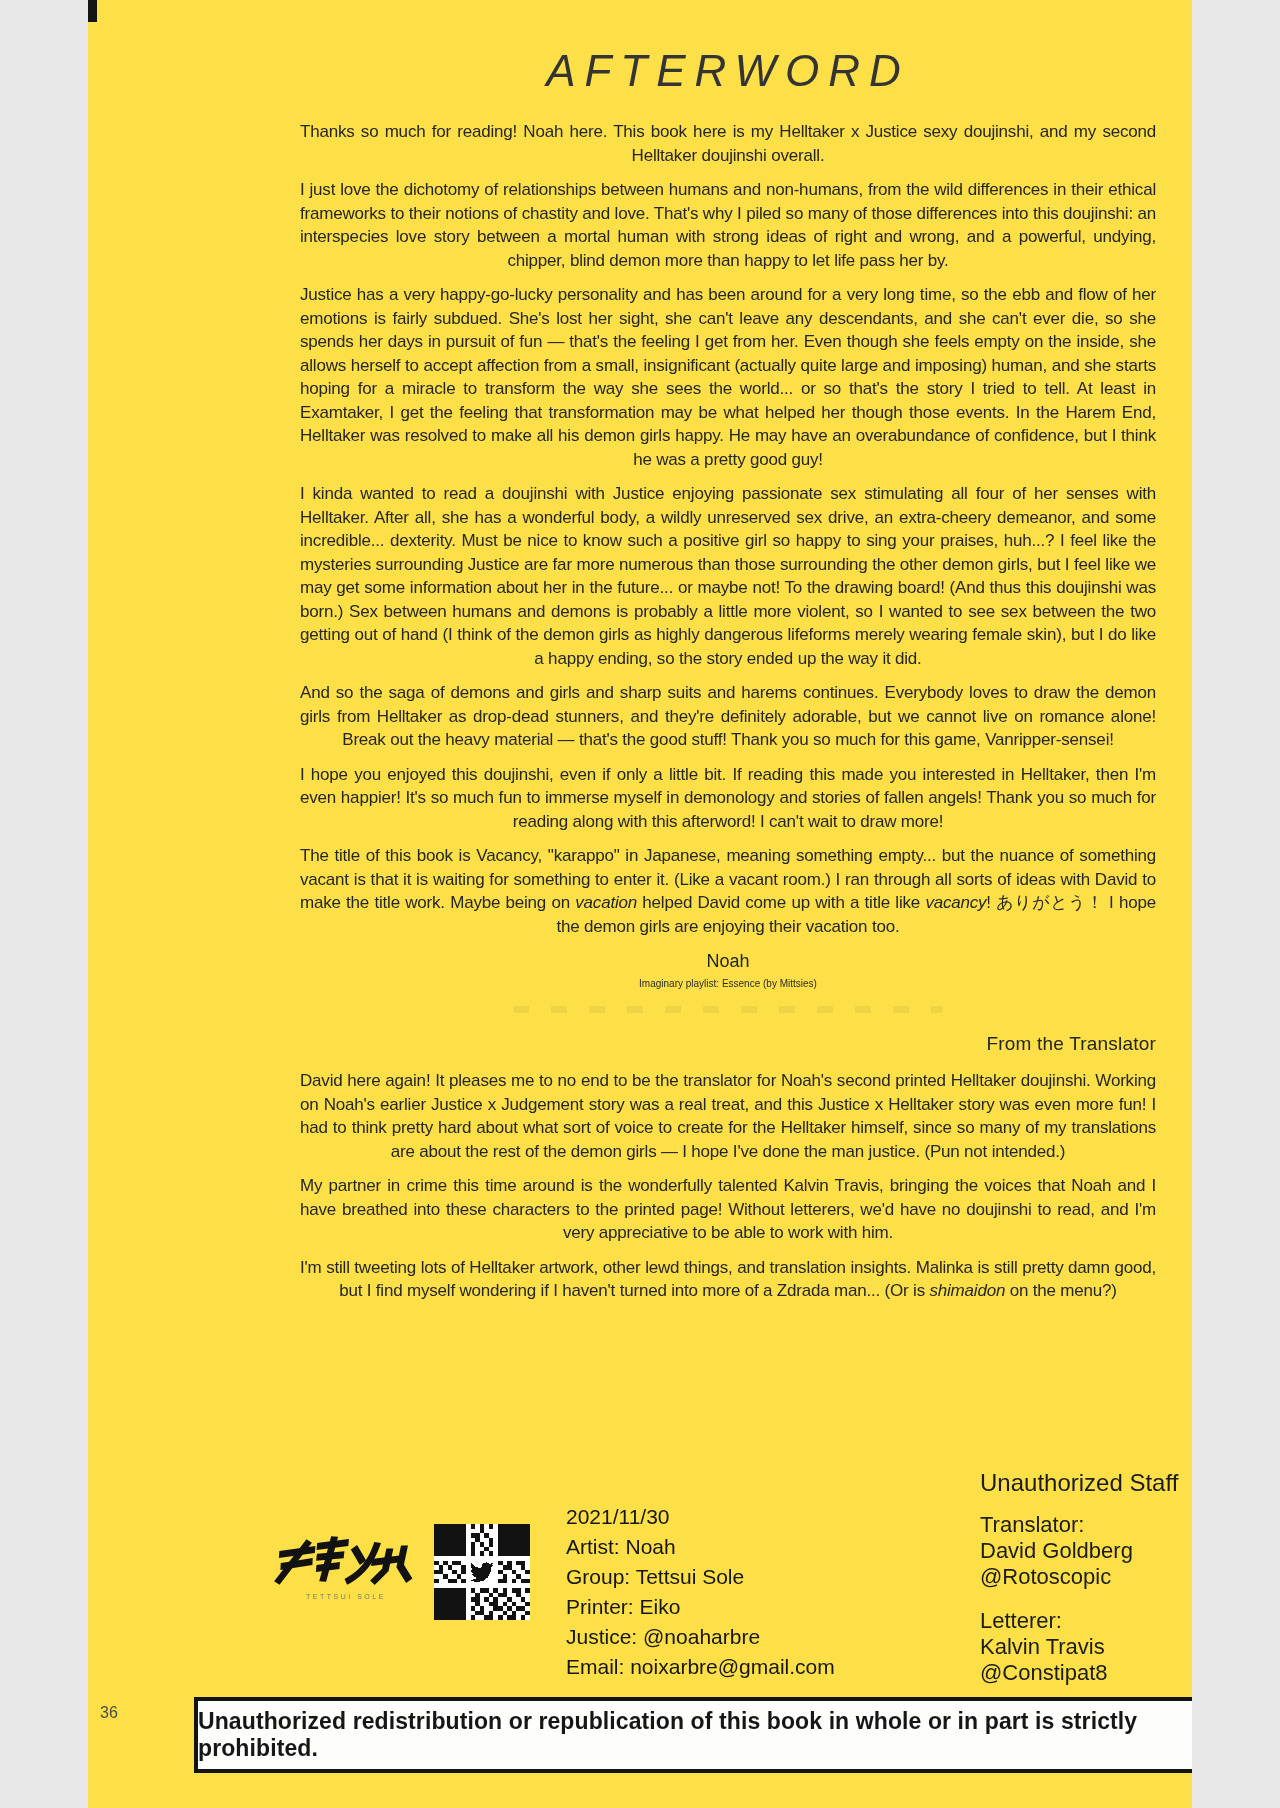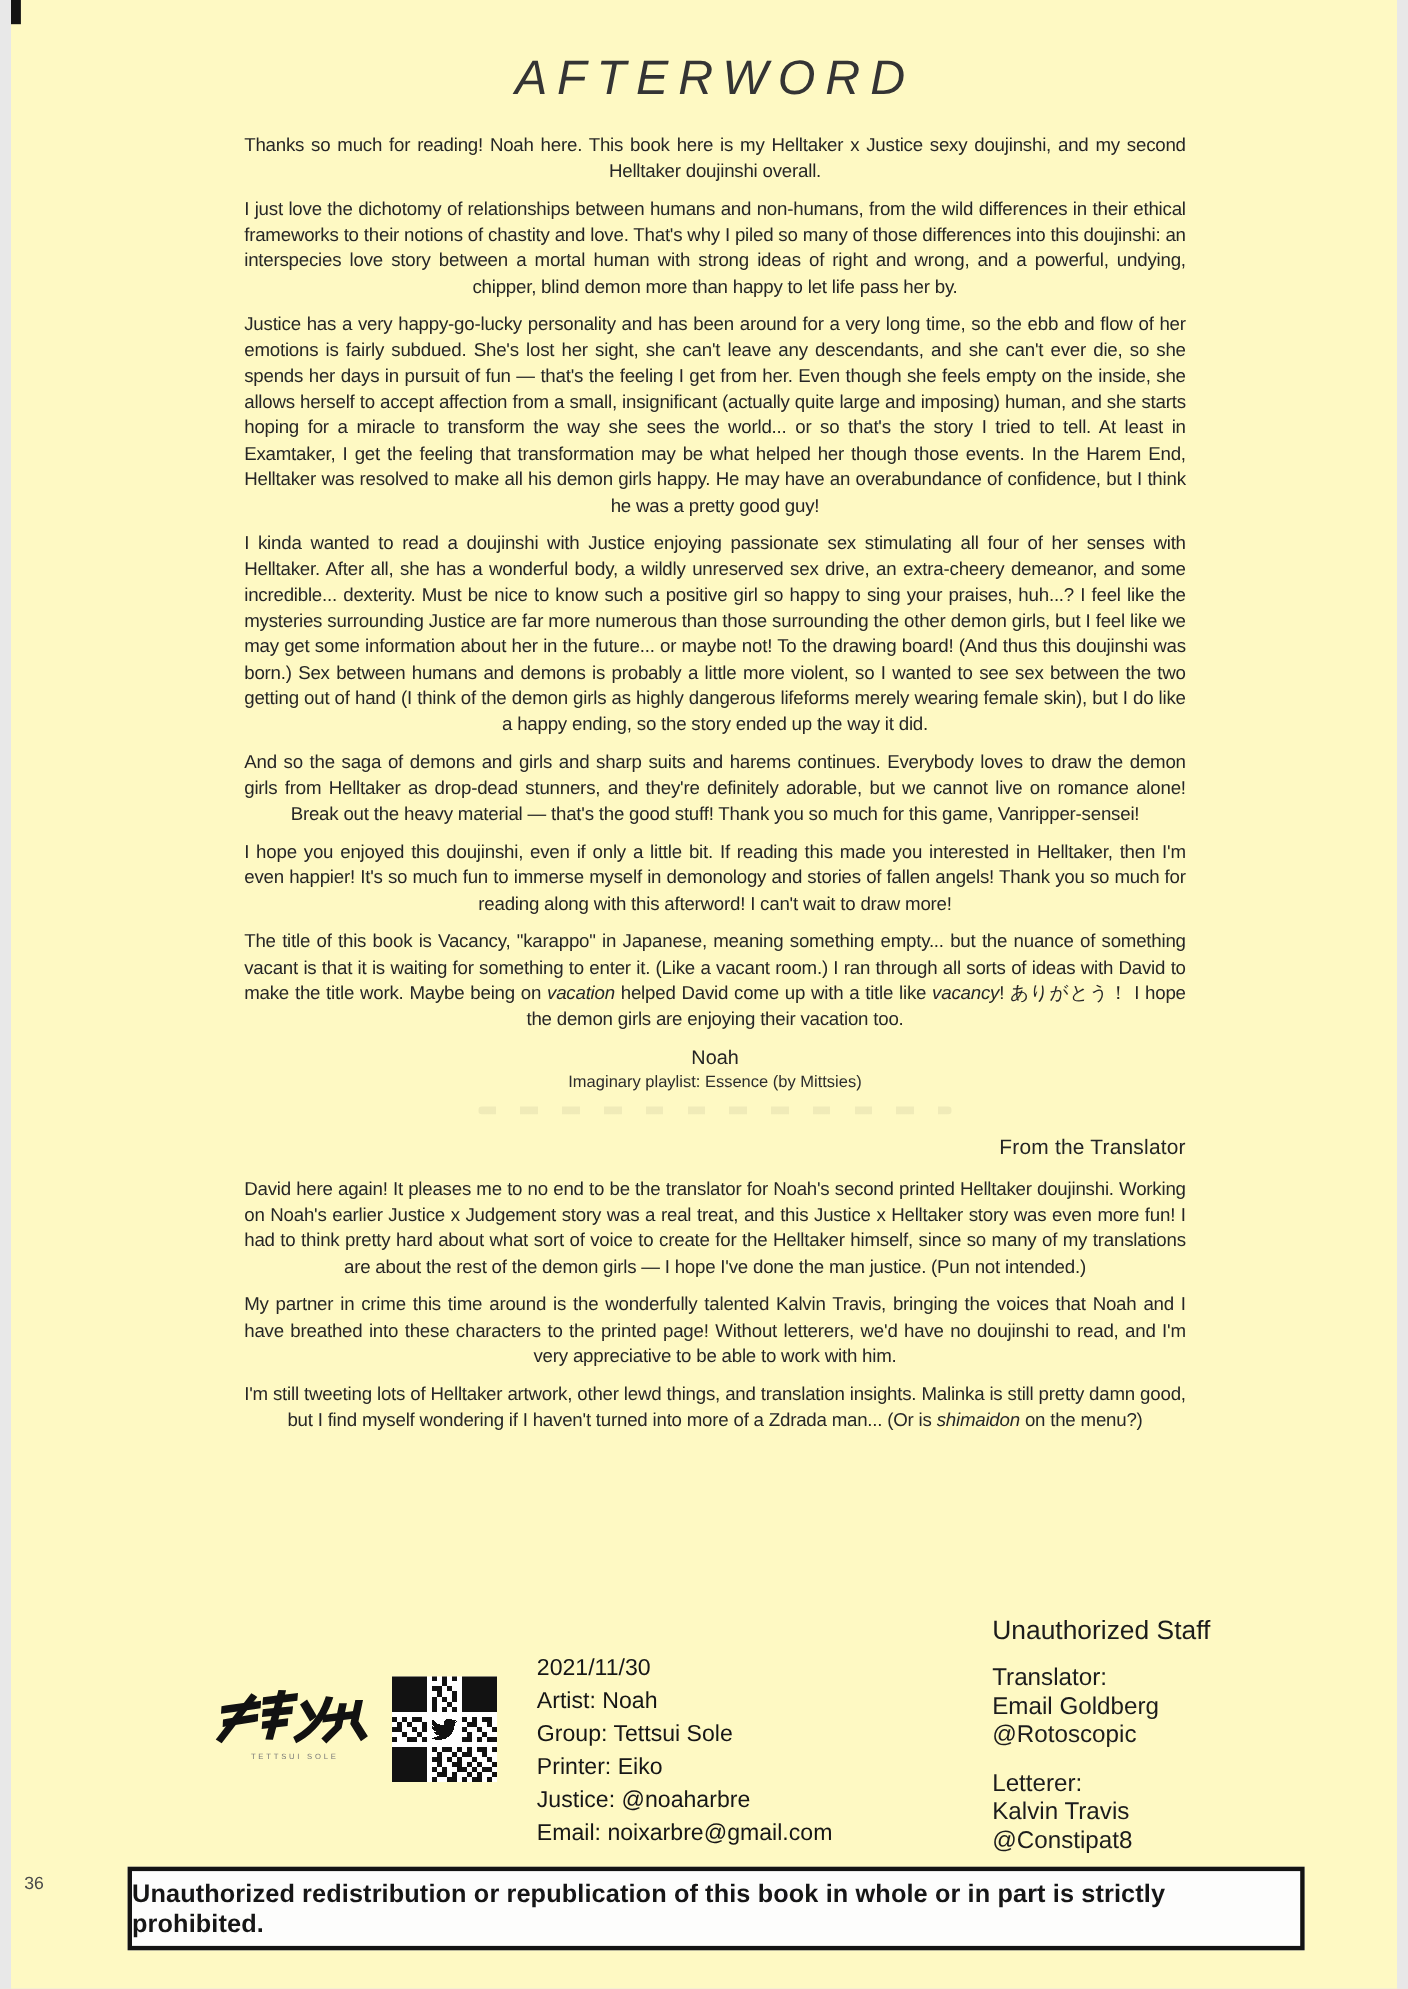--- a/index.html
+++ b/index.html
@@ -1,39 +1,39 @@
 <!DOCTYPE html>
 <html><head>
 <meta charset="utf-8">
 <style>
   html,body{margin:0;padding:0;background:#e8e8e8;}
   .page{
     position:relative;
-    width:1260px;height:1808px;
+    width:1104px;height:1808px;
     margin:0 auto;
-    background:#fef9c3;
+    background:#fde047;
     font-family:"Liberation Sans",sans-serif;
     color:#232323;
     overflow:hidden;
   }
   .corner-mark{position:absolute;left:0;top:0;width:9px;height:22px;background:#141414;}
   .content{position:absolute;left:212px;top:46px;width:856px;}
   .title{
     margin:0 0 24px;
     font-size:44px;font-weight:200;font-style:italic;
     letter-spacing:9px;text-align:center;color:#343434;
   }
   p.body{
     margin:0 0 11px;
     font-size:17px;line-height:23.5px;letter-spacing:-0.2px;
     text-align:justify;text-align-last:center;
     color:#262626;
   }
   .sig{ text-align:center;font-size:18px;line-height:24px;margin-top:6px;color:#242424;}
-  .playlist{ text-align:center;font-size:15px;line-height:21px;color:#2c2c2c;}
+  .playlist{ text-align:center;font-size:10px;line-height:21px;color:#2c2c2c;}
   .erased{
     width:430px;height:7px;margin:12px auto 4px;
     background:repeating-linear-gradient(90deg,rgba(0,0,0,0.10) 0 16px,rgba(0,0,0,0) 16px 38px);
     opacity:.55;border-radius:3px;
   }
   .translator-heading{
     margin:20px 0 14px;
     font-size:19px;font-weight:400;text-align:right;color:#242424;letter-spacing:0.2px;
   }
   
@@ -202,21 +202,21 @@
     <div>Group: Tettsui Sole</div>
     <div>Printer: Eiko</div>
     <div>Justice: @noaharbre</div>
     <div>Email: noixarbre@gmail.com</div>
   </div>
 
   <div class="staff-block">
     <div class="staff-heading">Unauthorized Staff</div>
     <div class="staff-group">
       <div>Translator:</div>
-      <div>Email Goldberg</div>
+      <div>David Goldberg</div>
       <div>@Rotoscopic</div>
     </div>
     <div class="staff-group">
       <div>Letterer:</div>
       <div>Kalvin Travis</div>
       <div>@Constipat8</div>
     </div>
   </div>
 
   <div class="page-number">36</div>

